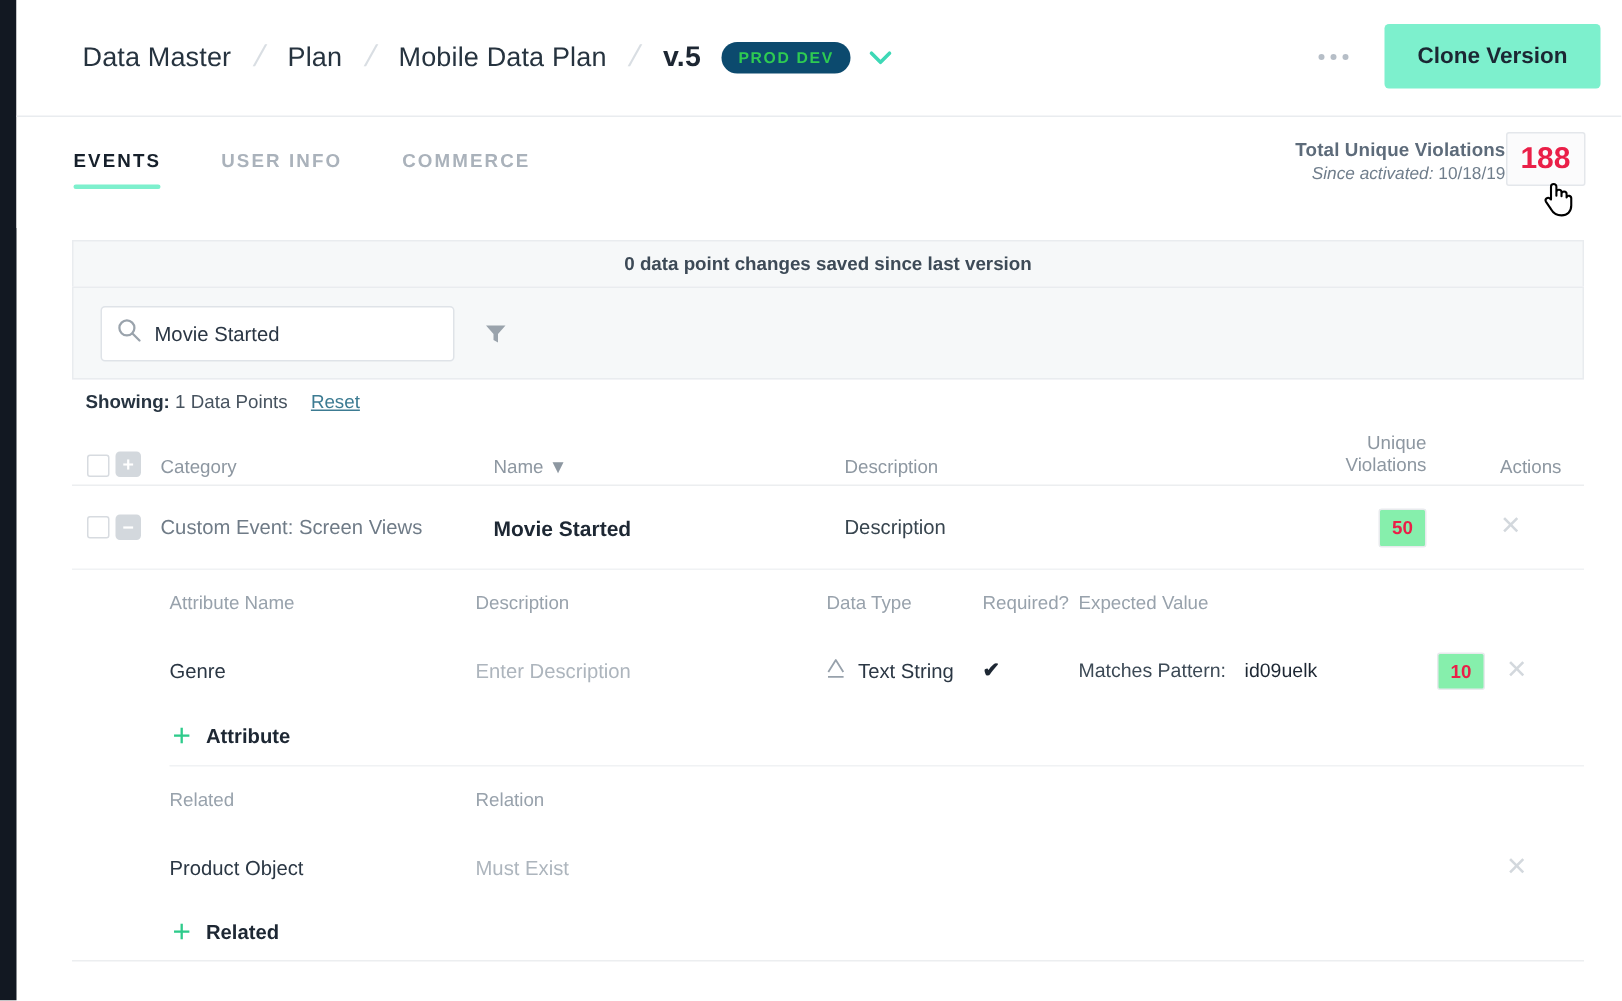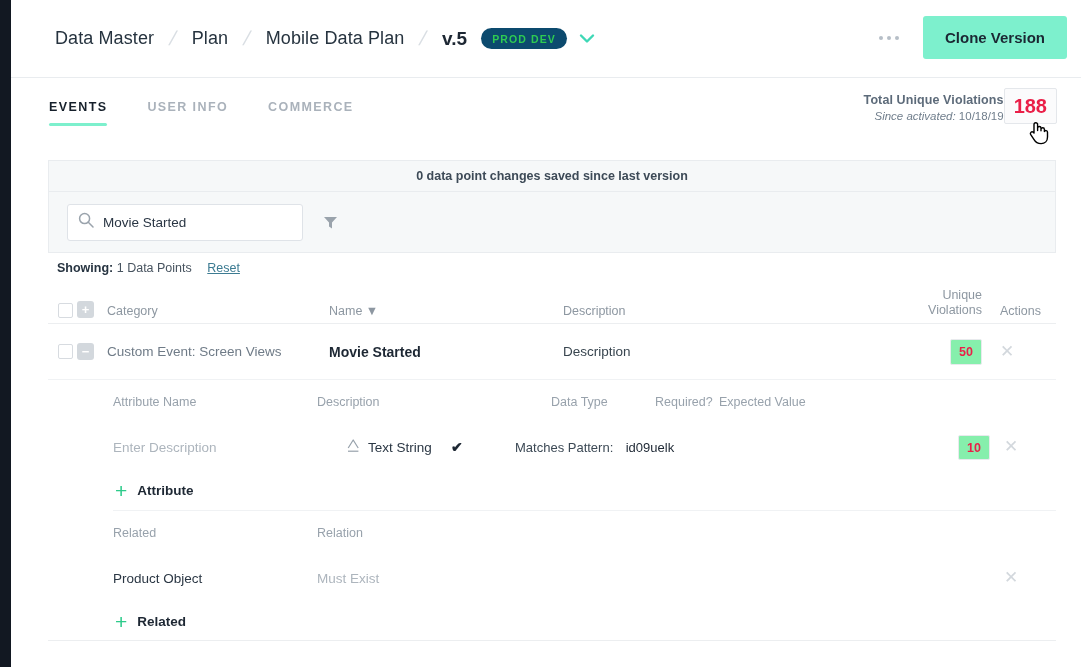--- a/index.html
+++ b/index.html
@@ -146,21 +146,21 @@
   }
   .th {
     font-size: 12.5px; color: #8d97a1; font-weight: normal;
   }
   .c-check { width: 29px; padding-left: 10px; display:flex; align-items:center; }
   .c-exp   { width: 30px; display: flex; align-items: center; }
   .c-cat   { width: 222px; }
   .c-name  { width: 234px; }
   .c-desc  { flex: 1; }
   .c-viol  { width: 92px; text-align: right; padding-right: 18px; line-height: 15px; }
-  .c-act   { width: 56px; text-align: left; }
+  .c-act   { width: 56px; text-align: left; margin-left: 31px; }
 
   .cbox {
     width: 15px; height: 15px; border: 1px solid #d7dbe0;
     border-radius: 2px; background: #fff; cursor: pointer; display: block;
   }
   .expander {
     width: 17px; height: 17px; border-radius: 3px; background: #d3d8dd;
     display: flex; align-items: center; justify-content: center; cursor: pointer;
   }
   .expander span { color: #fff; font-size: 13px; line-height: 10px; font-weight: bold; }
@@ -353,20 +353,21 @@
         <div class="s-name sub-th">Attribute Name</div>
         <div class="s-desc sub-th">Description</div>
         <div class="s-type sub-th">Data Type</div>
         <div class="s-req sub-th">Required?</div>
         <div class="s-exp sub-th">Expected Value</div>
         <div class="s-viol"></div>
         <div class="s-act"></div>
       </div>
 
       <div class="sub-row">
+        <div class="s-name sub-val">Genre</div>
         <div class="s-desc sub-placeholder">Enter Description</div>
         <div class="s-type">
           <div class="type-cell">
             <span>
               <svg width="13" height="14" viewBox="0 0 13 14">
                   <path d="M1.2 9 L6.2 1 L11.2 9" stroke="#97a1ab" stroke-width="1.2" fill="none" stroke-linejoin="round"></path>
                   <line x1="1" y1="12.2" x2="11.4" y2="12.2" stroke="#97a1ab" stroke-width="1.2"></line>
                 </svg>
             </span>
             <span>Text String</span>

